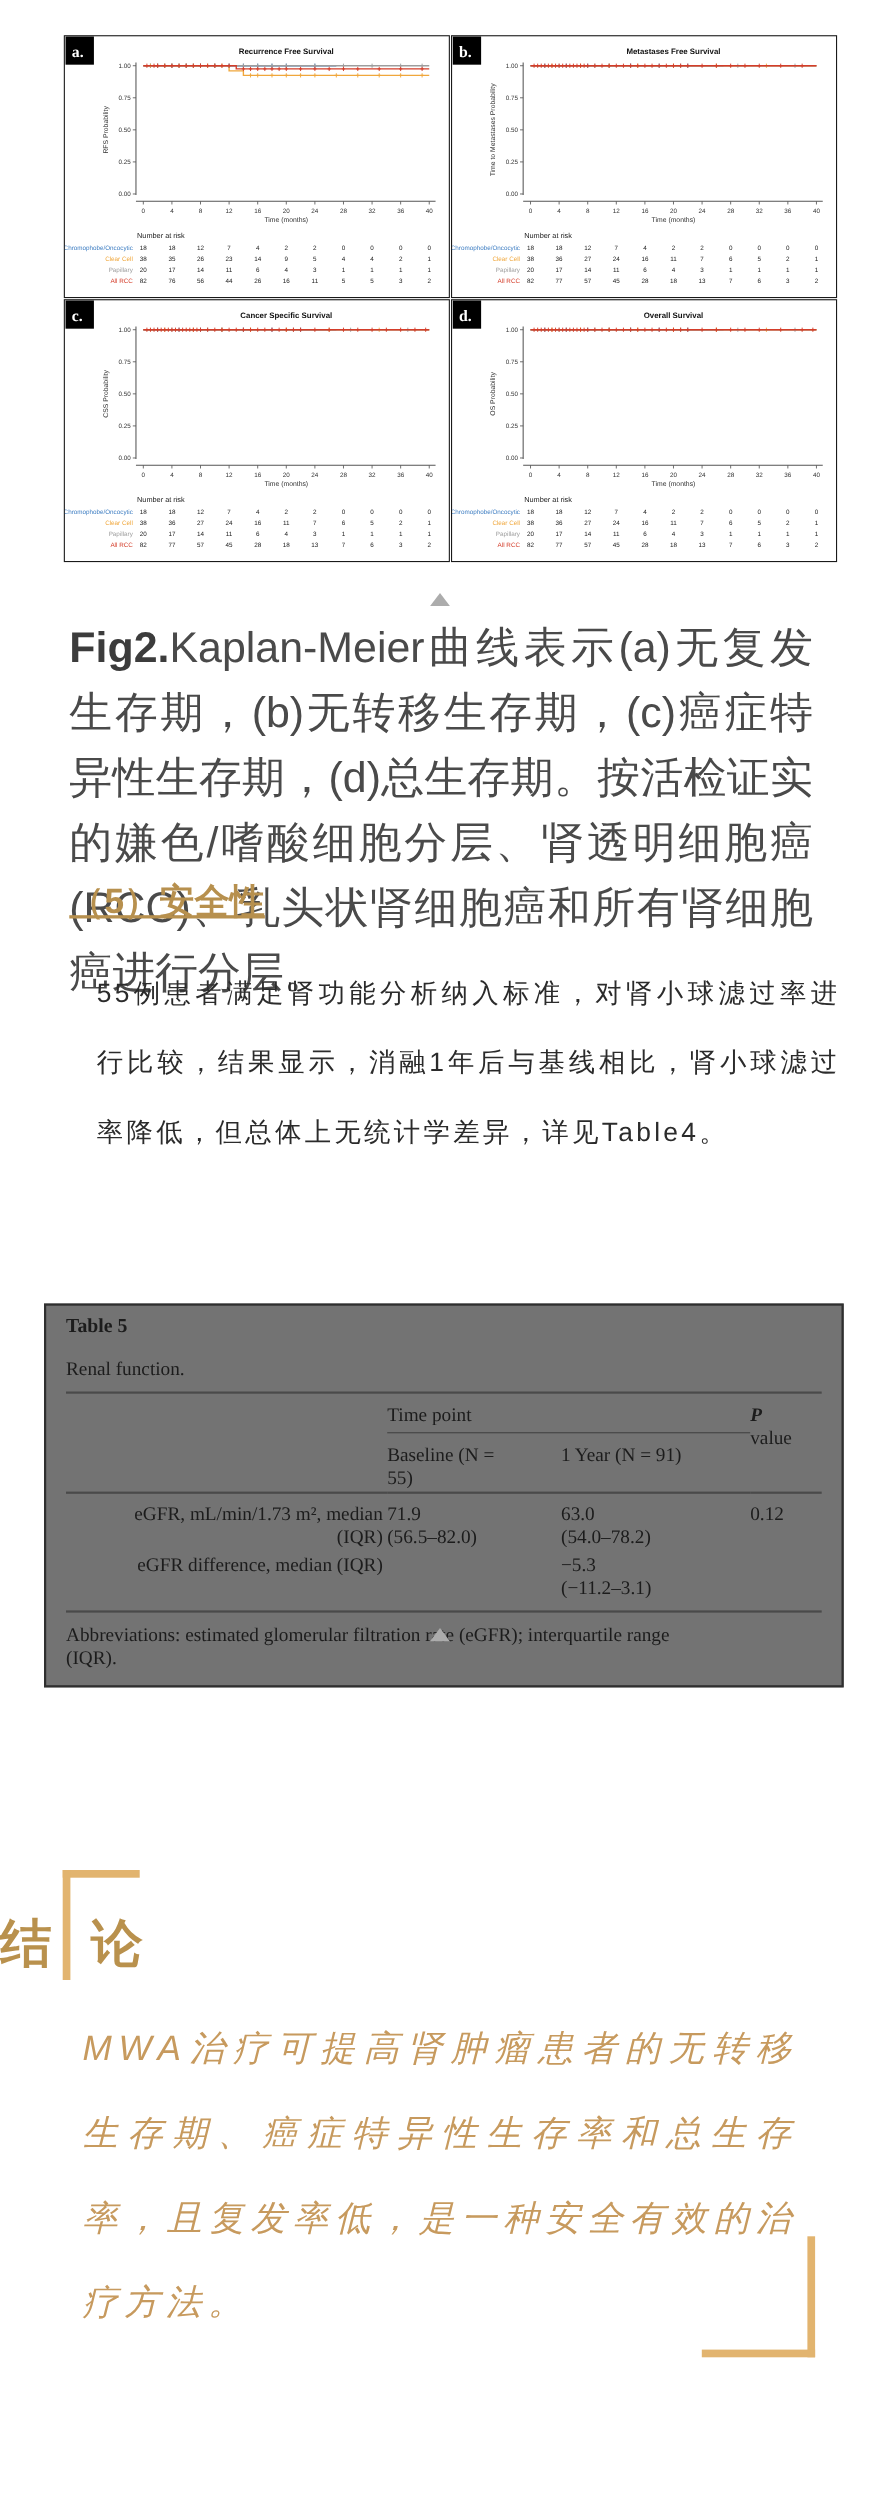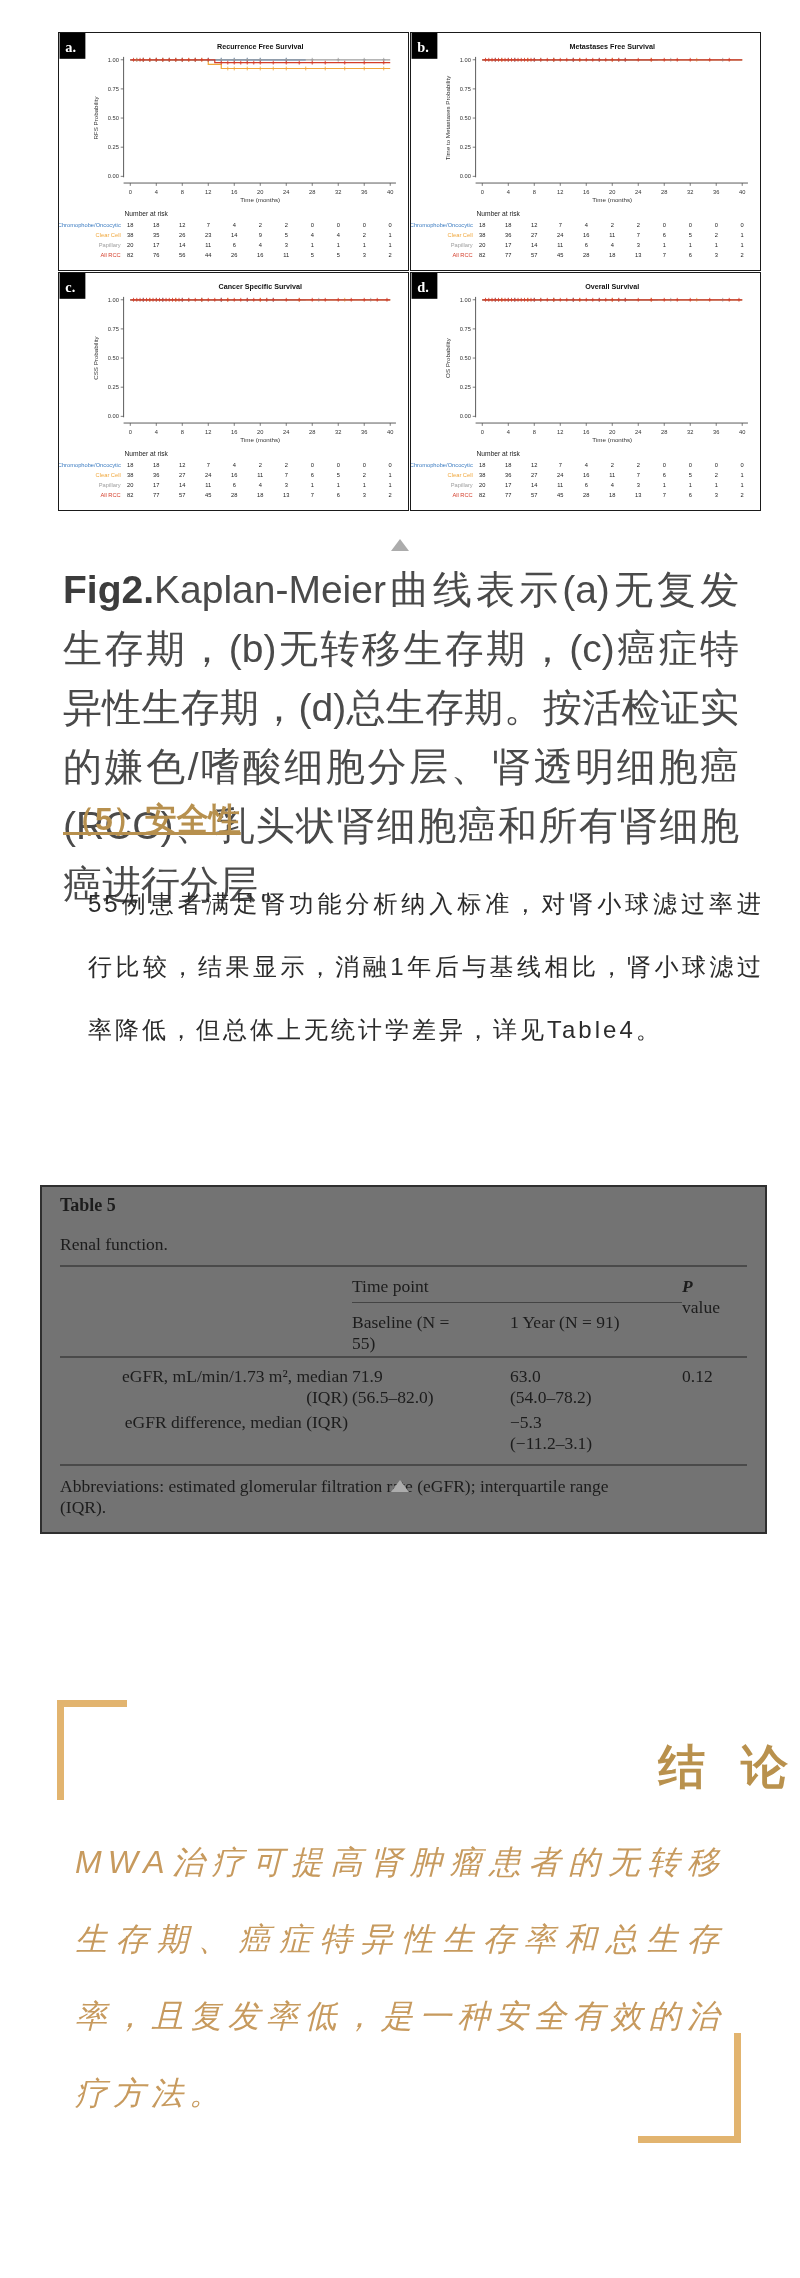--- a/index.html
+++ b/index.html
@@ -41,21 +41,21 @@
   .t5 tbody tr:first-child td{padding-top:8px;}
   .t5 td.lbl{padding-left:30px;text-indent:-13px;text-align:right;}
   .pre{white-space:pre-line;}
   .t5-foot{border-top:2.5px solid #4a4a4a;margin-top:8px;padding-top:10px;font-size:17.5px;}
   
   .tabcap{position:absolute;left:0;top:1512px;width:800px;text-align:center;
           font-size:28px;color:#8f8f8f;}
   
   .br-tl-h{position:absolute;left:57px;top:1700px;width:70px;height:7px;background:#e2b46f;}
   .br-tl-v{position:absolute;left:57px;top:1700px;width:7px;height:100px;background:#e2b46f;}
-  .conc-title{position:absolute;left:0;top:1736px;width:800px;text-align:right;
+  .conc-title{position:absolute;left:0;top:1736px;width:800px;text-align:left;
               font-size:47px;font-weight:bold;letter-spacing:12px;color:#b9914d;
               font-family:"Liberation Serif",serif;}
   .conc-body{position:absolute;left:75px;top:1824px;width:650px;margin:0;font-size:32px;
              line-height:77px;letter-spacing:6px;color:#c79a5e;text-align:justify;font-style:italic;}
   .br-br-v{position:absolute;left:734px;top:2033px;width:7px;height:110px;background:#e2b46f;}
   .br-br-h{position:absolute;left:638px;top:2136px;width:103px;height:7px;background:#e2b46f;}
 </style>
 </head>
 <body>
 

